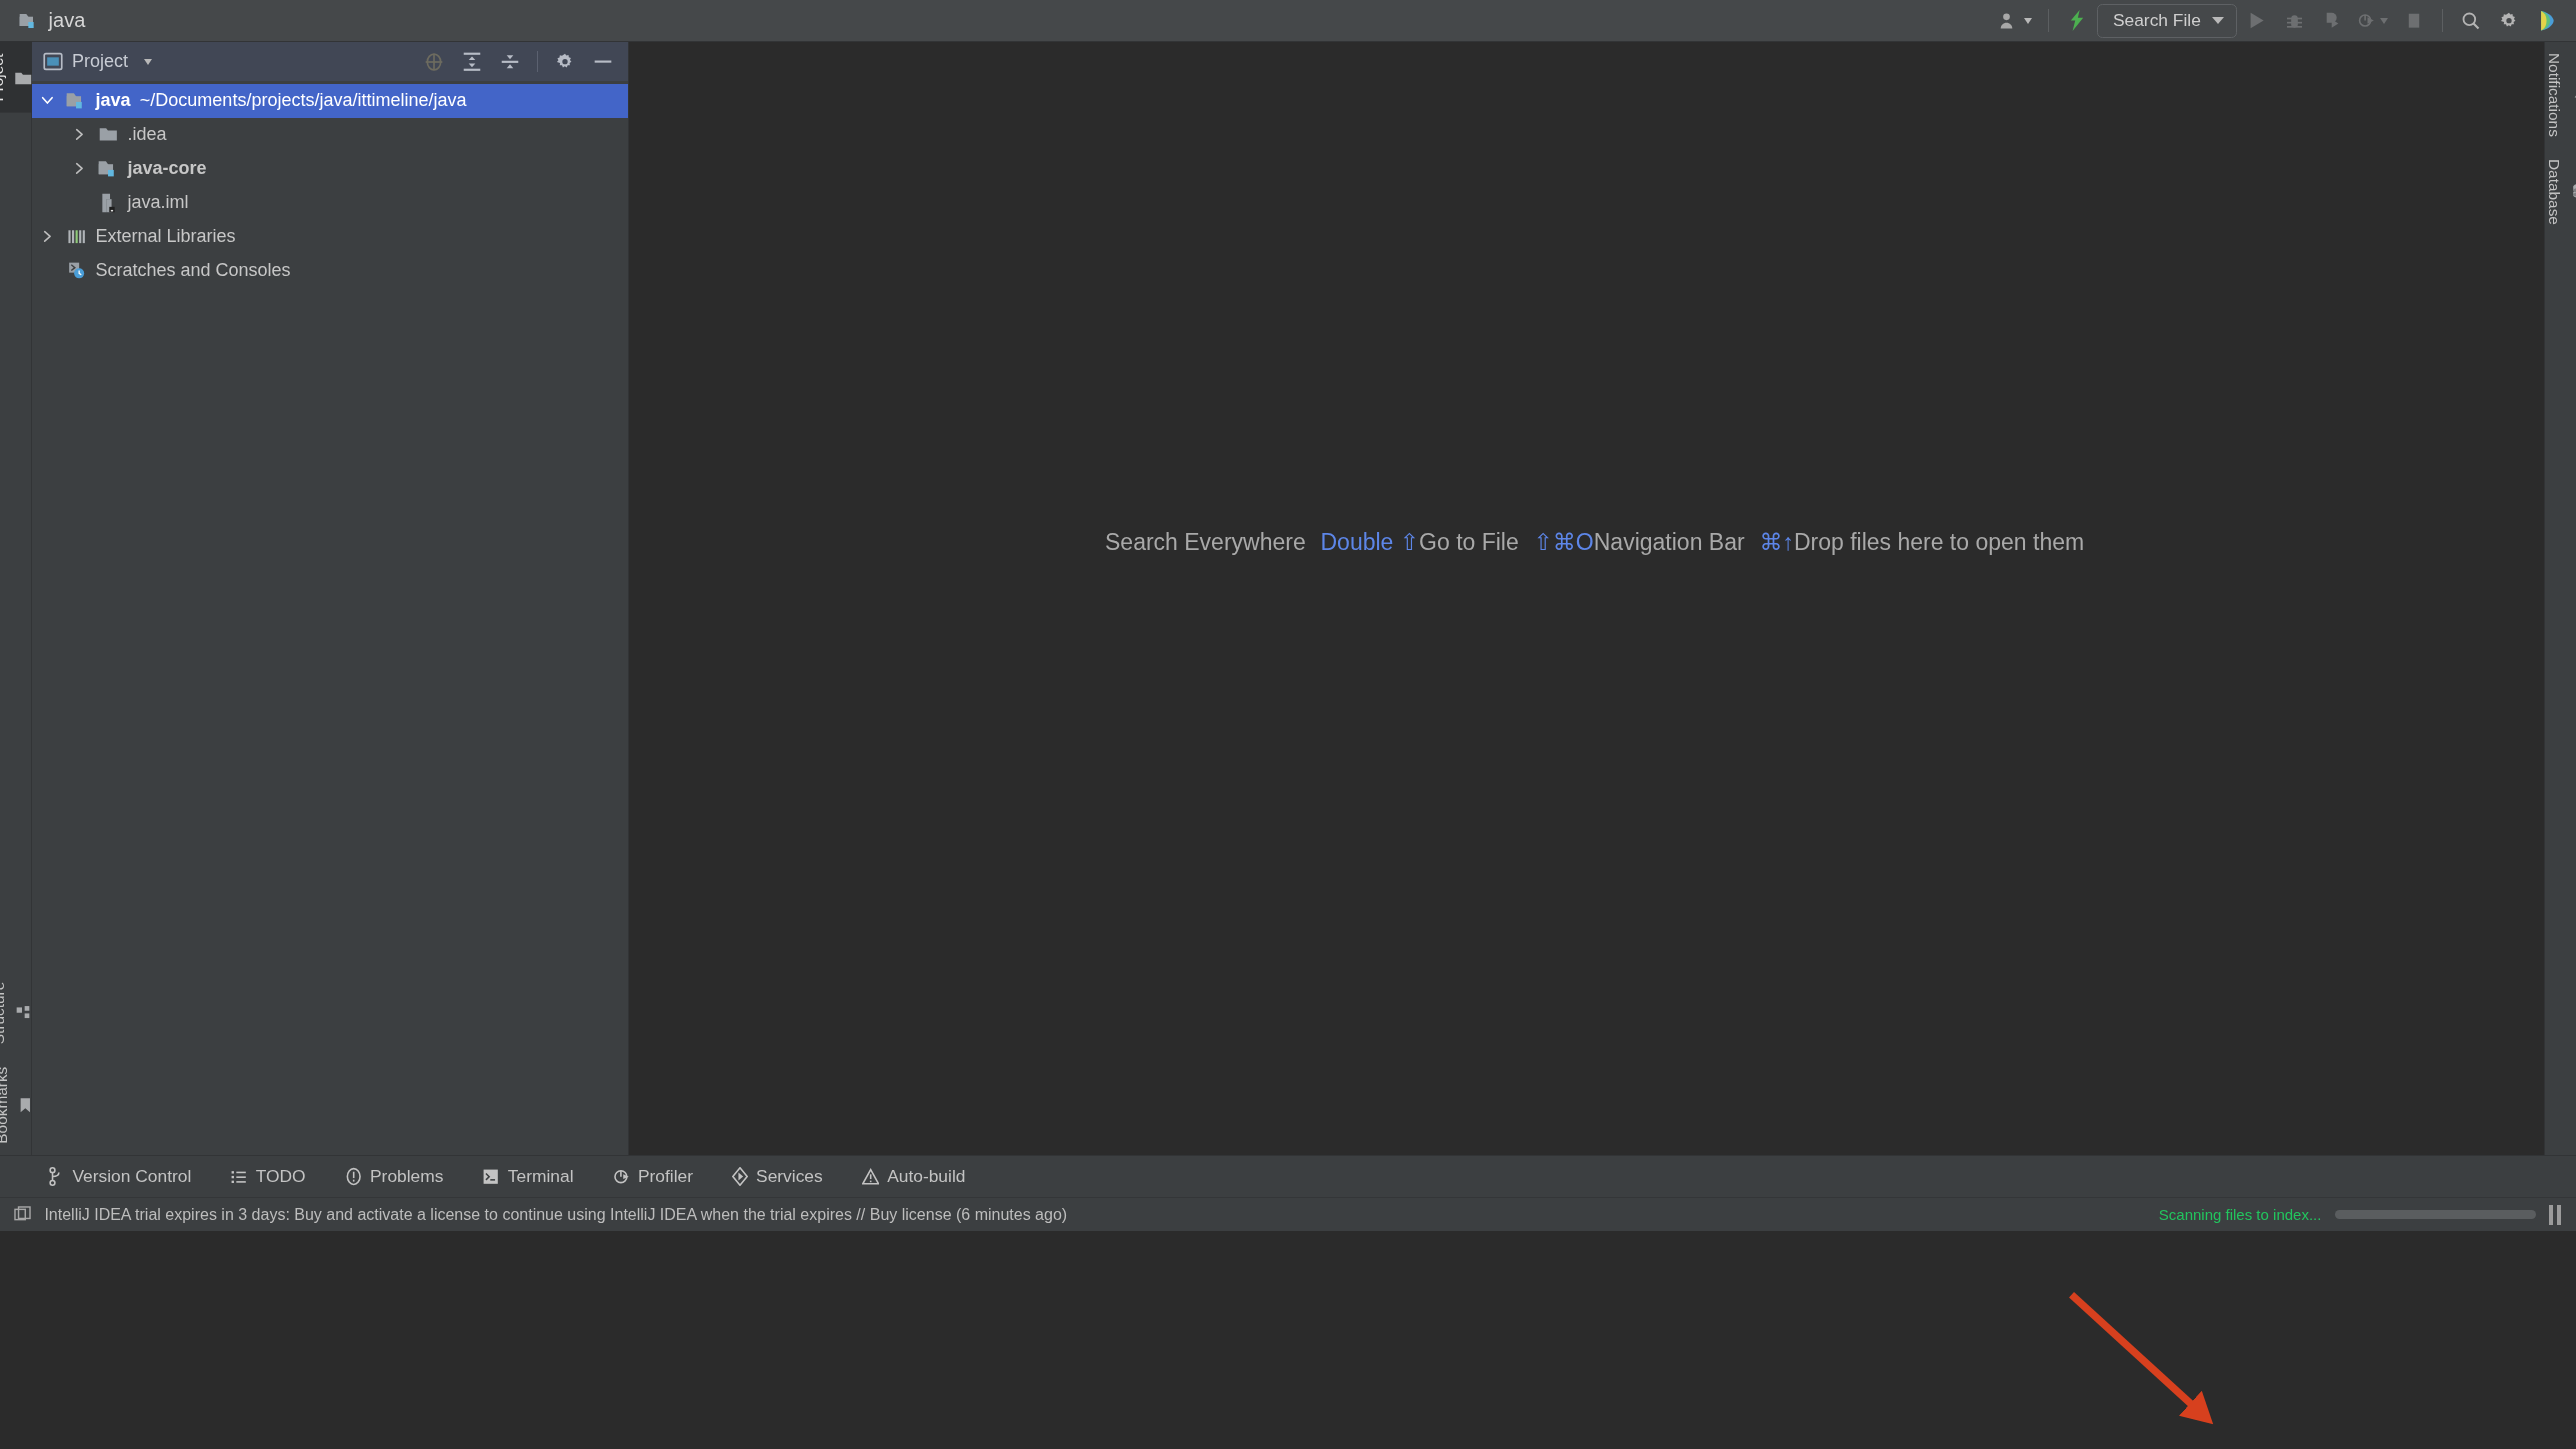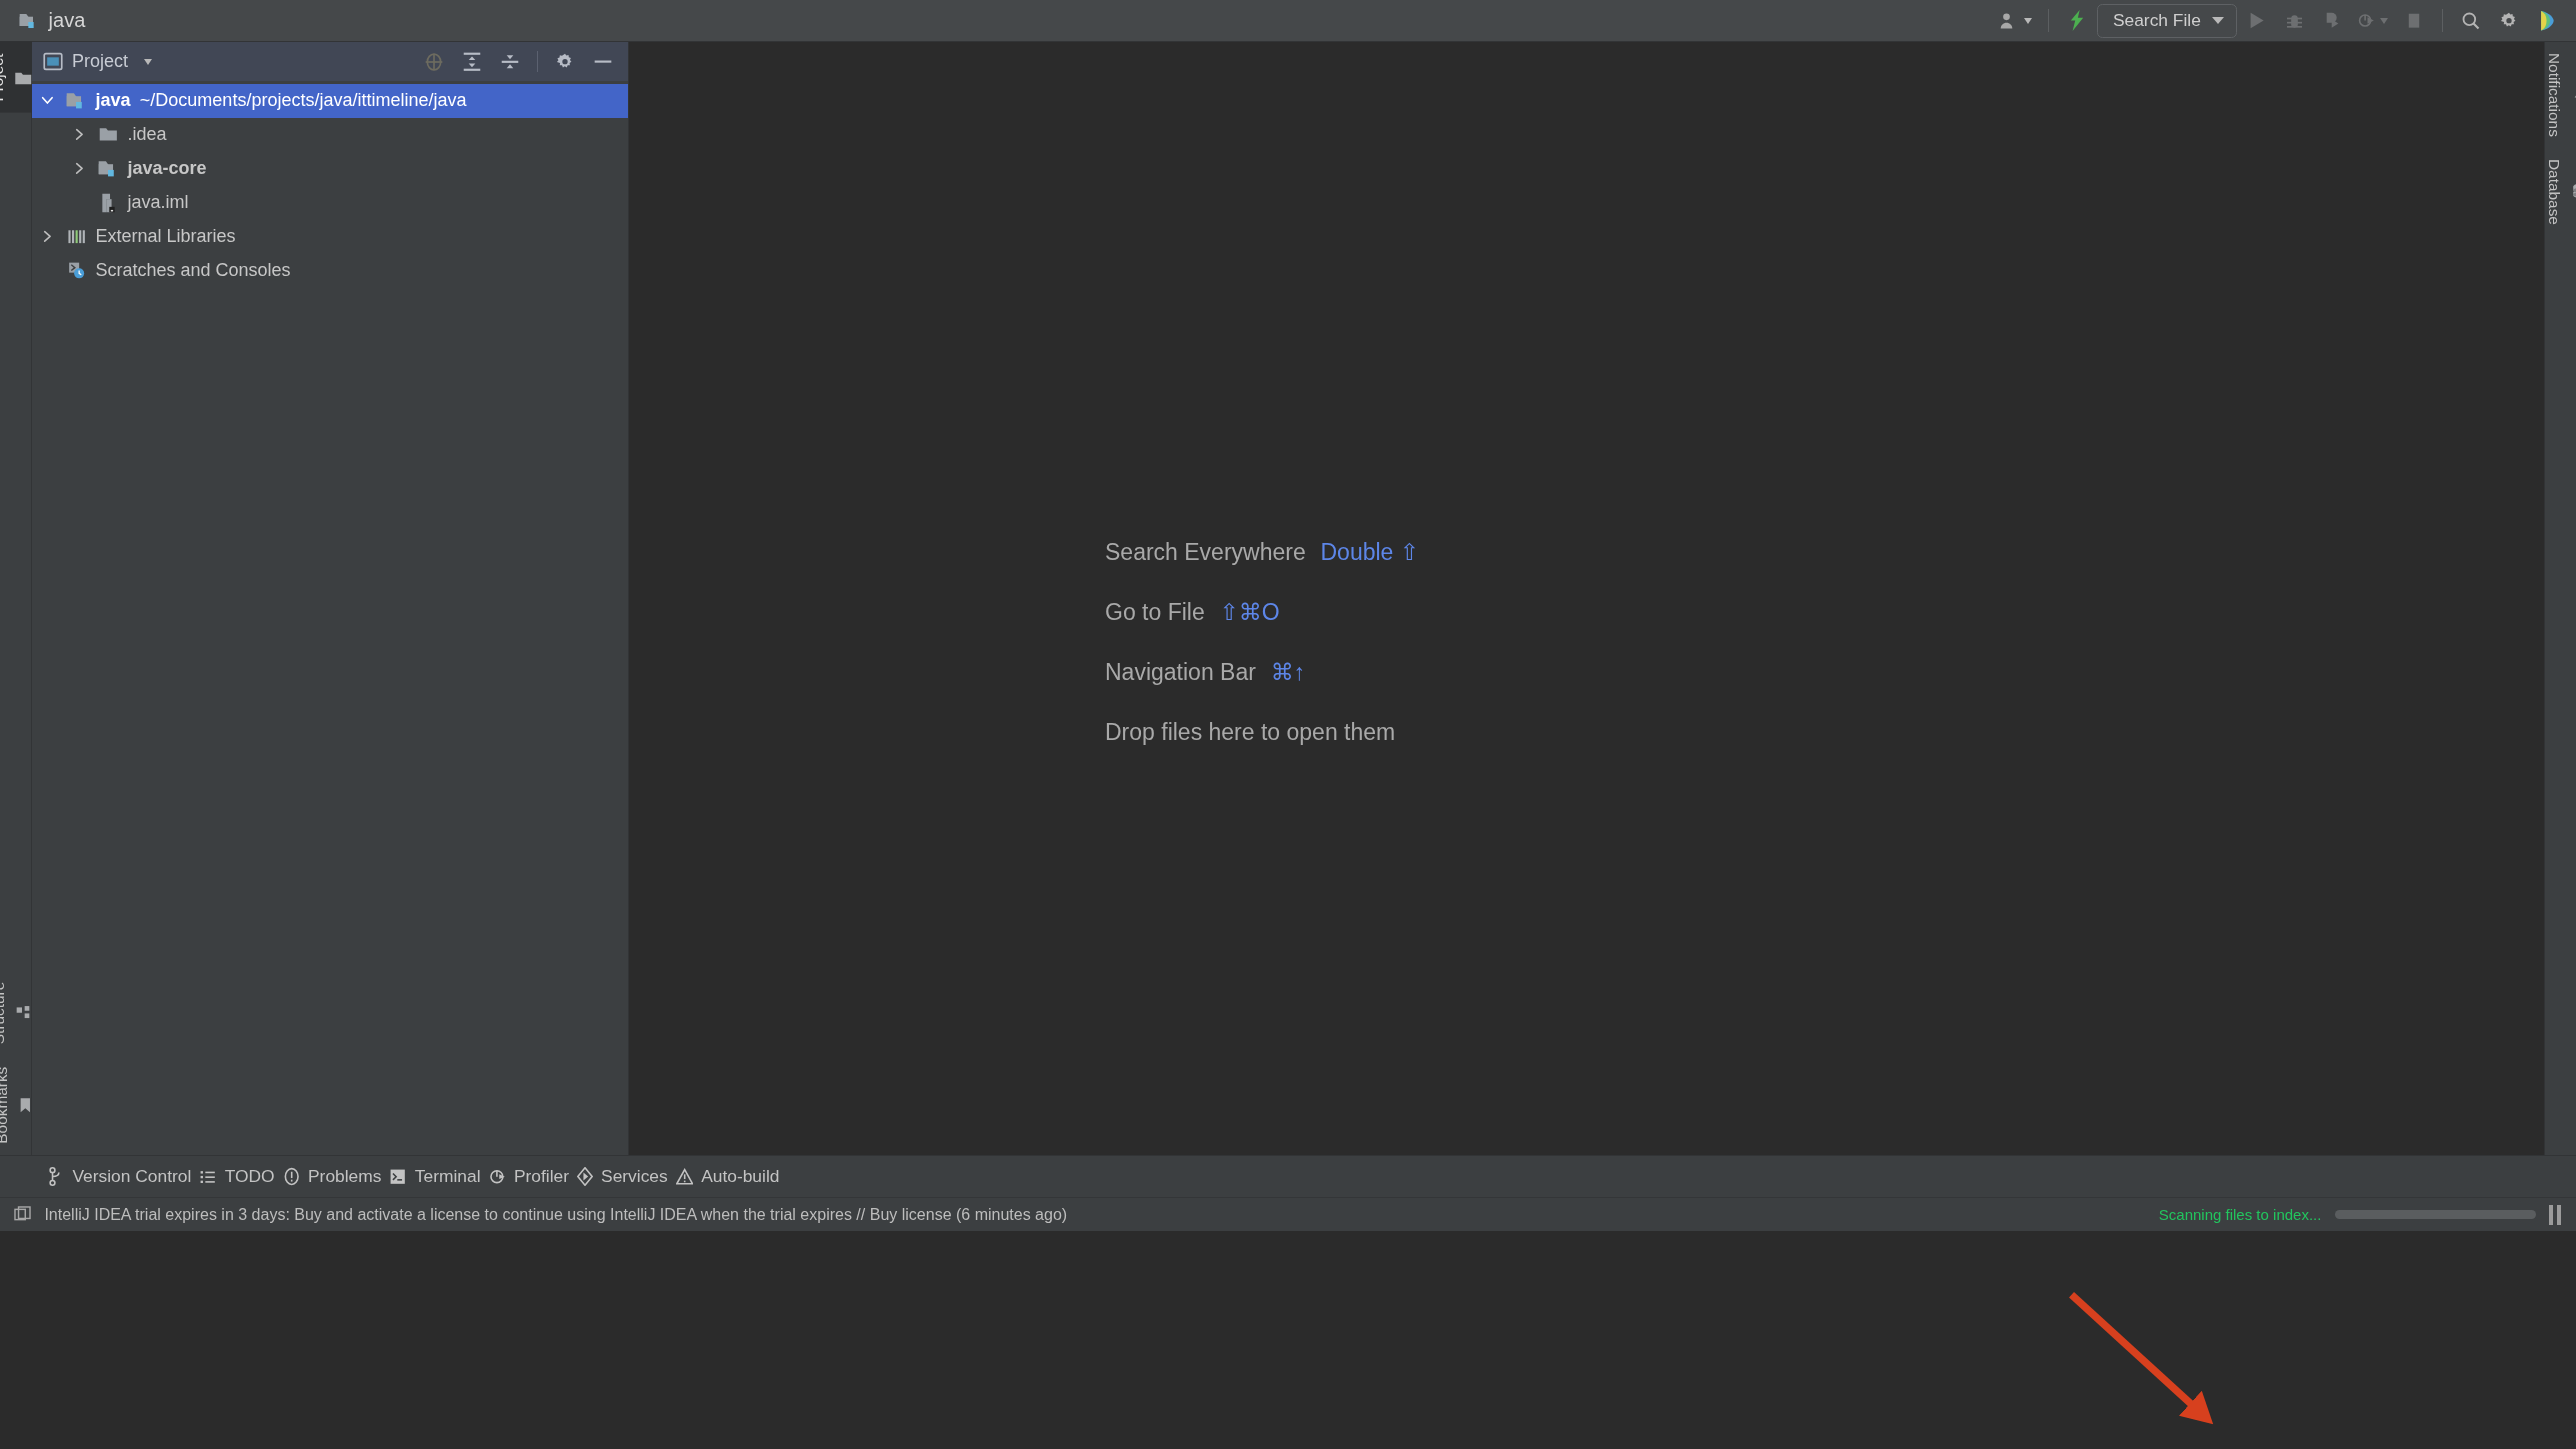--- a/index.html
+++ b/index.html
@@ -110,38 +110,38 @@
   }
   .t-icon { width: 27px; flex: 0 0 27px; display: flex; align-items: center; justify-content: center; margin-right: 5.4px; }
   .t-name { font-weight: bold; }
   .t-path { font-weight: normal; margin-left: 9.4px; }
   .t-plain { font-weight: normal; }
 
   
   .editorwrap { flex: 1 1 auto; background: #2b2b2b; position: relative; display: flex; }
   .hints {
     position: absolute;
-    left: 476px; top: 480px;
-    display: flex; flex-direction: column; gap: 0;
+    left: 476px; top: 470px;
+    display: flex; flex-direction: row; gap: 0;
   }
   .hint {
     height: 60px; display: flex; align-items: center; gap: 14.8px;
     color: #a9a9a9; font-size: 23px; white-space: nowrap;
   }
   .hint .key { color: #5d86e8; font-size: 23px; }
 
   
   .annot { position: absolute; left: 0; top: 0; pointer-events: none; }
 
   
   .bottombar {
     height: 42px; flex: 0 0 42px;
     background: #3c3f41;
     display: flex; align-items: center;
-    padding-left: 43px; 
+    padding-left: 43px; gap: 31px;
     border-top: 0.7px solid #323436;
   }
   .bb-item {
     display: flex; align-items: center; gap: 8px;
     color: #c3c3c3; font-size: 17.4px; height: 35px; padding: 0 4px;
     border-radius: 3.4px;
   }
 
   
   .statusbar {

